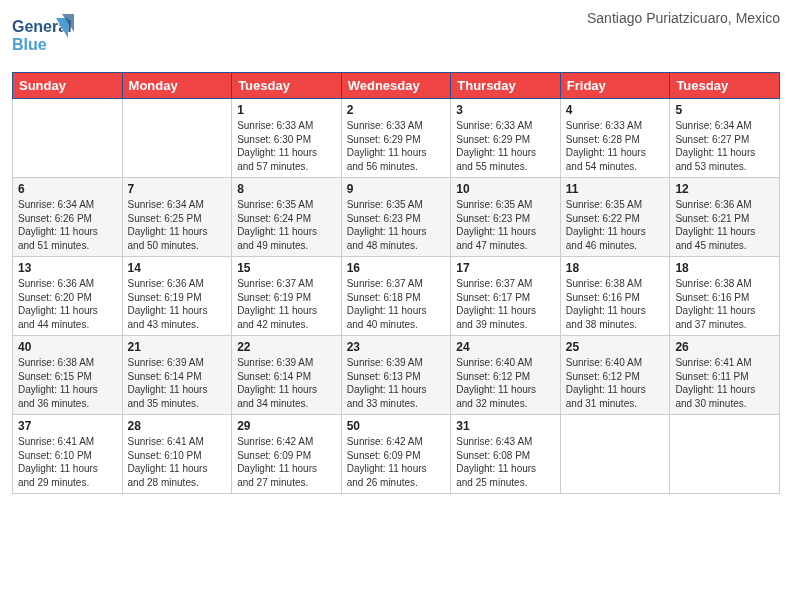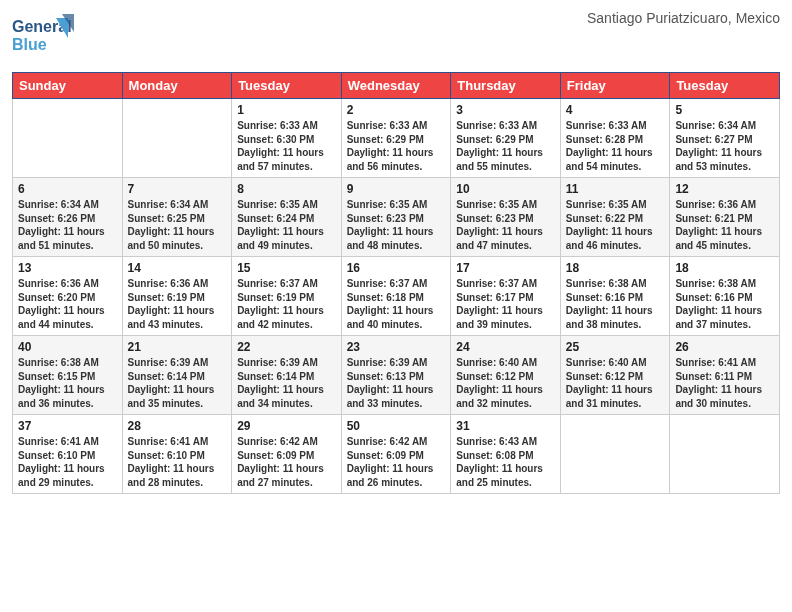--- a/index.html
+++ b/index.html
@@ -64,21 +64,20 @@
       font-weight: bold;
       font-size: 12px;
       color: #222;
       display: block;
       margin-bottom: 2px;
     }
     .day-info {
       color: #333;
       font-size: 10px;
       line-height: 1.35;
-      font-weight: bold;
     }
     .empty-cell {
       background: #f9f9f9;
     }
     .logo-wrapper {
       display: flex;
       align-items: center;
     }
     
   </style>

